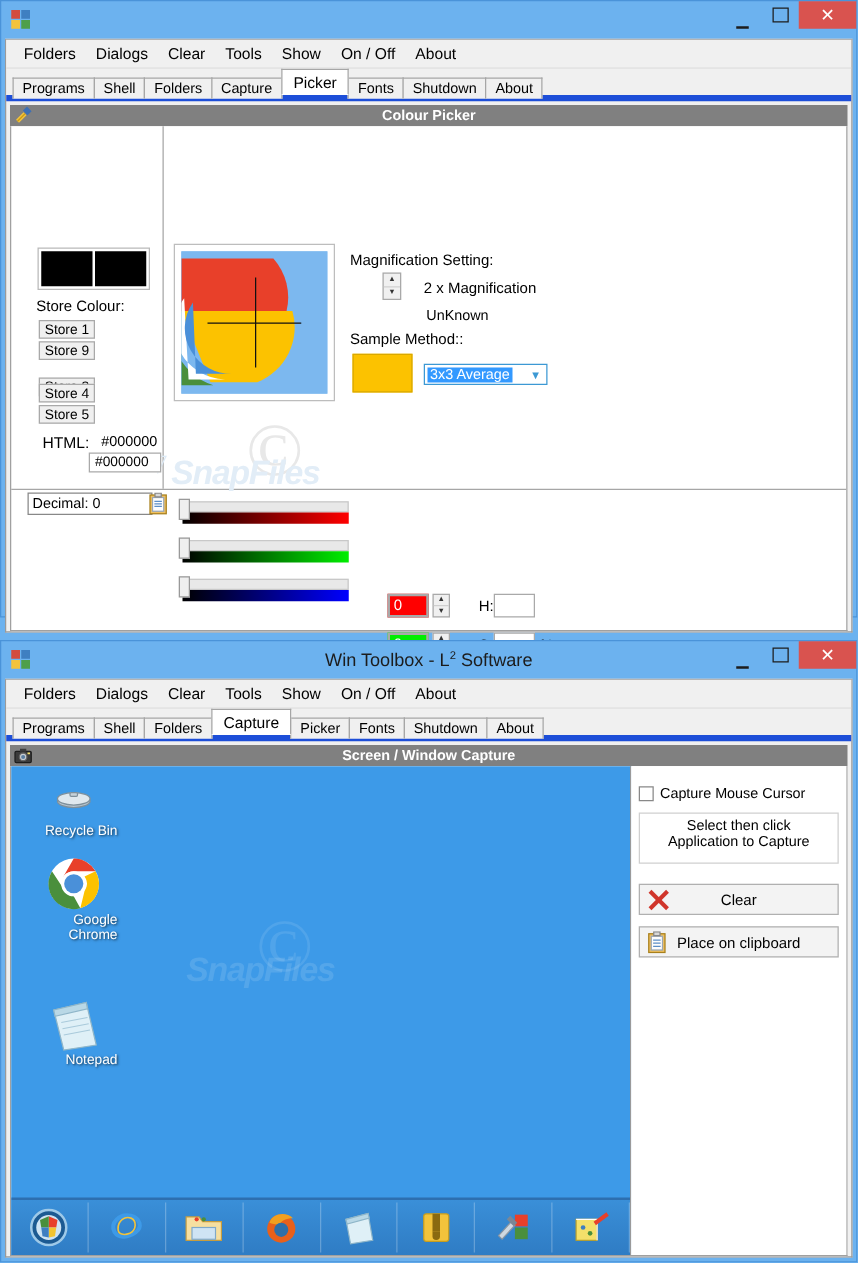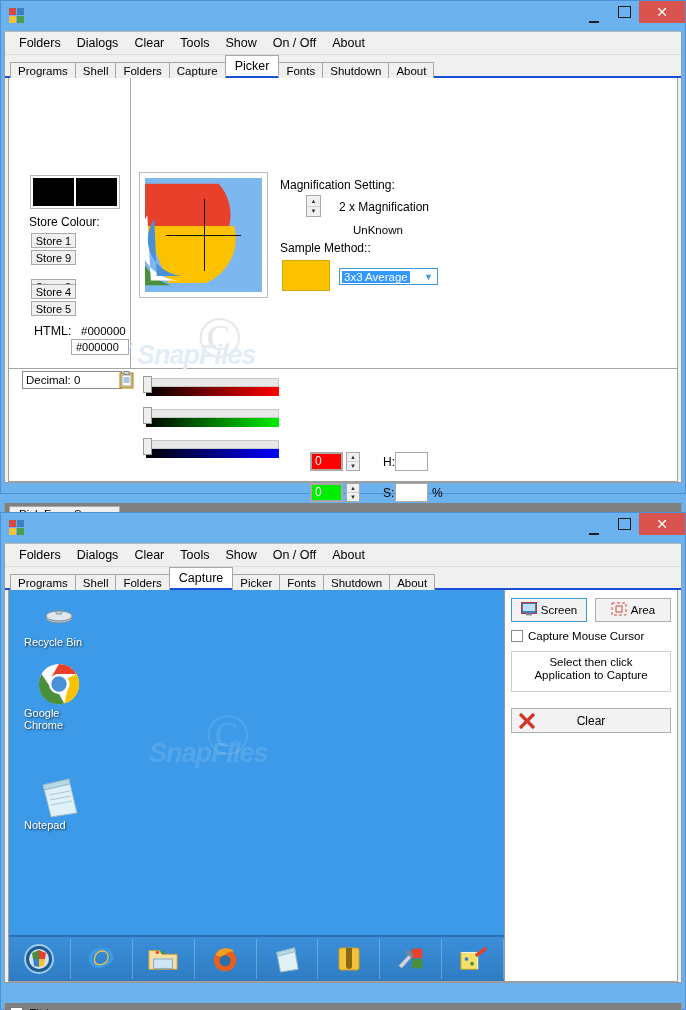--- a/index.html
+++ b/index.html
@@ -55,21 +55,21 @@
   }
   .menubar{
     height:22px;background:#f0f0f0;display:flex;align-items:center;
     padding-left:6px;border-bottom:1px solid #dcdcdc;
   }
   .menubar .mi{padding:2px 8px;font-size:12.5px;color:#000;}
   
   .tabstrip{
     height:21px;background:#f0f0f0;display:flex;align-items:flex-end;
     padding-left:5px;position:relative;
-    border-bottom:2px solid #1d4ed8;
+    border-bottom:5px solid #1d4ed8;
   }
   .tab{
     height:17px;line-height:17px;padding:0 7px;font-size:11.5px;
     background:#f0f0f0;border:1px solid #a6a6a6;border-bottom:none;
     margin-right:-1px;box-sizing:border-box;
     position:relative;top:3px;
   }
   .tab.active{
     height:21px;line-height:20px;top:0;background:#fff;
     border-bottom:1px solid #fff;z-index:3;font-size:12.5px;padding:0 9px;
@@ -124,21 +124,21 @@
   
   .lbl-mag{position:absolute;left:271px;top:100px;font-size:12px;}
   .spin{
     position:absolute;left:297px;top:117px;width:15px;height:22px;
     border:1px solid #a9a9a9;background:#f0f0f0;box-sizing:border-box;
     display:flex;flex-direction:column;
   }
   .spin i{flex:1;display:flex;align-items:center;justify-content:center;font-size:6px;color:#333;}
   .spin i:first-child{border-bottom:1px solid #cfcfcf;}
   .val-mag{position:absolute;left:330px;top:122px;font-size:12px;}
-  .val-unknown{position:absolute;left:344px;top:146px;font-size:11.5px;}
+  .val-unknown{position:absolute;left:332px;top:146px;font-size:11.5px;}
   .lbl-sample{position:absolute;left:271px;top:163px;font-size:12px;}
   .yellow-sw{position:absolute;left:273px;top:182px;width:48px;height:31px;background:#fcc200;border:1px solid #d9a800;box-sizing:border-box;}
   .sample-dd{
     position:absolute;left:330px;top:190px;width:99px;height:17px;
     border:1px solid #3c99d4;background:#fff;box-sizing:border-box;
     display:flex;align-items:center;
   }
   .sample-dd .ddtext{background:#3399ff;color:#fff;font-size:11.5px;padding:0 2px;margin-left:2px;}
   .sample-dd .ddarrow{position:absolute;right:4px;font-size:9px;color:#3c99d4;}
   
@@ -182,21 +182,21 @@
   #win-capture{top:512px;width:686px;height:498px;}
   #capture-body{
     position:relative;height:392px;background:#fff;margin:0 3px;
     border:1px solid #a0a0a0;border-top:none;box-sizing:border-box;
     display:flex;
   }
   .desktop{
     width:495px;background:#3d9ae8;position:relative;overflow:hidden;
     border-right:1px solid #9a9a9a;
   }
-  .dicon{position:absolute;text-align:left;width:70px;color:#fff;font-size:11px;
+  .dicon{position:absolute;text-align:right;width:70px;color:#fff;font-size:11px;
          text-shadow:1px 1px 2px rgba(0,0,0,.7);line-height:12px;}
   .dicon .glyph{height:44px;display:flex;align-items:flex-end;justify-content:center;}
   .taskbar{
     position:absolute;left:0;right:0;bottom:0;height:44px;
     background:linear-gradient(#3a8fd8,#2f7cc4);
     border-top:2px solid #2d6fb0;display:flex;align-items:center;
   }
   .tbtn{width:61px;height:40px;display:flex;align-items:center;justify-content:center;
         border-right:1px solid rgba(255,255,255,.25);}
   .tbtn:first-child{border-left:none;}
@@ -268,20 +268,30 @@
       <div class="tab">Programs</div>
       <div class="tab">Shell</div>
       <div class="tab">Folders</div>
       <div class="tab">Capture</div>
       <div class="tab active">Picker</div>
       <div class="tab">Fonts</div>
       <div class="tab">Shutdown</div>
       <div class="tab">About</div>
     </div>
 
+    <div class="sect-head">
+      <span class="sh-icon">
+        <svg width="16" height="16" viewBox="0 0 16 16">
+          <line x1="3" y1="13" x2="9" y2="7" stroke="#f2c33b" stroke-width="3.4"></line>
+          <line x1="3" y1="13" x2="9" y2="7" stroke="#c99a18" stroke-width="1"></line>
+          <rect x="8.2" y="2.4" width="5.2" height="4.6" fill="#3c6fb5" transform="rotate(45 10.8 4.7)"></rect>
+        </svg>
+      </span>
+      <span>Colour Picker</span>
+    </div>
 
     <div id="picker-body">
       <div class="vsplit"></div>
       <div class="hsplit"></div>
 
       <div class="wm wm-c">©</div>
       <div class="wm wm-s2">▽</div>
       <div class="wm wm-s">SnapFiles</div>
 
       <div class="swatch-pair">
@@ -397,20 +407,23 @@
 
 <div class="window" id="win-capture">
 
   <div class="titlebar">
     <div class="title-icon">
       <span class="ti-sq" style="left:0;top:0;background:#d34b3e"></span>
       <span class="ti-sq" style="left:8px;top:0;background:#3f7fc1"></span>
       <span class="ti-sq" style="left:0;top:8px;background:#f2c33b"></span>
       <span class="ti-sq" style="left:8px;top:8px;background:#4e9f4b"></span>
     </div>
+    <div class="title-text">
+      <span>Win Toolbox - L</span><sup>2</sup><span> Software</span>
+    </div>
     <div class="win-btns">
       <div class="wb min">
           <i></i>
         </div>
       <div class="wb max">
           <i></i>
         </div>
       <div class="wb close">✕</div>
     </div>
   </div>
@@ -430,20 +443,32 @@
       <div class="tab">Programs</div>
       <div class="tab">Shell</div>
       <div class="tab">Folders</div>
       <div class="tab active">Capture</div>
       <div class="tab">Picker</div>
       <div class="tab">Fonts</div>
       <div class="tab">Shutdown</div>
       <div class="tab">About</div>
     </div>
 
+    <div class="sect-head">
+      <span class="sh-icon">
+        <svg width="16" height="16" viewBox="0 0 16 16">
+          <rect x="1" y="5" width="13" height="9" rx="1" fill="#3b3b3b" stroke="#1d1d1d"></rect>
+          <rect x="5" y="3" width="5" height="2.4" fill="#3b3b3b"></rect>
+          <circle cx="7.5" cy="9.5" r="3" fill="#c8cdd2" stroke="#666"></circle>
+          <circle cx="7.5" cy="9.5" r="1.6" fill="#5b7ea1"></circle>
+          <rect x="11" y="6" width="2" height="1.4" fill="#f4e06a"></rect>
+        </svg>
+      </span>
+      <span>Screen / Window Capture</span>
+    </div>
 
     <div id="capture-body">
 
       <div class="desktop">
 
         <div class="wm" style="left:196px;top:110px;font-size:60px;color:rgba(255,255,255,.10);font-family:'Liberation Serif',serif;">©</div>
         <div class="wm" style="left:140px;top:148px;font-size:27px;font-weight:bold;font-style:italic;color:rgba(255,255,255,.12);letter-spacing:-1px;">SnapFiles</div>
 
         <div class="dicon" style="left:15px;top:2px;">
           <div class="glyph">
@@ -544,41 +569,20 @@
               <path d="M3 8 L21 8 L21 26" fill="none" stroke="#fff"></path>
               <path d="M18 10 L29 2 L31 5 L20 13 Z" fill="#e8402a"></path>
               <circle cx="9" cy="15" r="2" fill="#3f7fc1"></circle>
               <circle cx="15" cy="20" r="2" fill="#4a8f3c"></circle>
             </svg>
           </div>
         </div>
       </div>
 
       <div class="cap-right">
-        <div class="row">
-          <div class="cbtn sel">
-            <span>
-              <svg width="16" height="14" viewBox="0 0 16 14">
-                <rect x="0.5" y="0.5" width="15" height="11" fill="#3f7fc1" stroke="#b03a2e"></rect>
-                <rect x="2" y="2" width="12" height="7" fill="#bfe0f5"></rect>
-                <rect x="5" y="11.5" width="6" height="2" fill="#8a96a2"></rect>
-              </svg>
-            </span>
-            <span>Screen</span>
-          </div>
-          <div class="cbtn">
-            <span>
-              <svg width="16" height="14" viewBox="0 0 16 14">
-                <rect x="1" y="1" width="14" height="12" fill="none" stroke="#d04a3a" stroke-dasharray="3 2"></rect>
-                <rect x="5" y="4" width="6" height="6" fill="none" stroke="#d04a3a"></rect>
-              </svg>
-            </span>
-            <span>Area</span>
-          </div>
-        </div>
 
         <div class="cbx">
           <span class="box"></span>
           <span>Capture Mouse Cursor</span>
         </div>
 
         <div class="group">
           <div class="gtitle">
             <div>Select then click</div>
             <div>Application to Capture</div>
@@ -588,20 +592,33 @@
         <div class="wide" style="margin-top:16px;height:25px;">
           <span class="wicon">
             <svg width="18" height="18" viewBox="0 0 18 18">
               <line x1="2" y1="2" x2="16" y2="16" stroke="#d0352b" stroke-width="3.2"></line>
               <line x1="16" y1="2" x2="2" y2="16" stroke="#d0352b" stroke-width="3.2"></line>
             </svg>
           </span>
           <span class="wtext">Clear</span>
         </div>
 
+        <div class="wide" style="height:25px;">
+          <span class="wicon">
+            <svg width="16" height="18" viewBox="0 0 16 18">
+              <rect x="1" y="2" width="13" height="15" fill="#f0c060" stroke="#a8801c"></rect>
+              <rect x="3" y="4" width="9" height="11" fill="#fdfdfd" stroke="#9aa7b5"></rect>
+              <rect x="5" y="0.5" width="5" height="3" fill="#d8d8d8" stroke="#888"></rect>
+              <line x1="4.5" y1="7" x2="10.5" y2="7" stroke="#5b8ec7"></line>
+              <line x1="4.5" y1="9.5" x2="10.5" y2="9.5" stroke="#5b8ec7"></line>
+              <line x1="4.5" y1="12" x2="10.5" y2="12" stroke="#5b8ec7"></line>
+            </svg>
+          </span>
+          <span class="wtext">Place on clipboard</span>
+        </div>
 
       </div>
     </div>
   </div>
 
   <div class="statusbar2">
     <span class="box"></span>
     <span class="txt">Fit Image</span>
   </div>
 </div>

